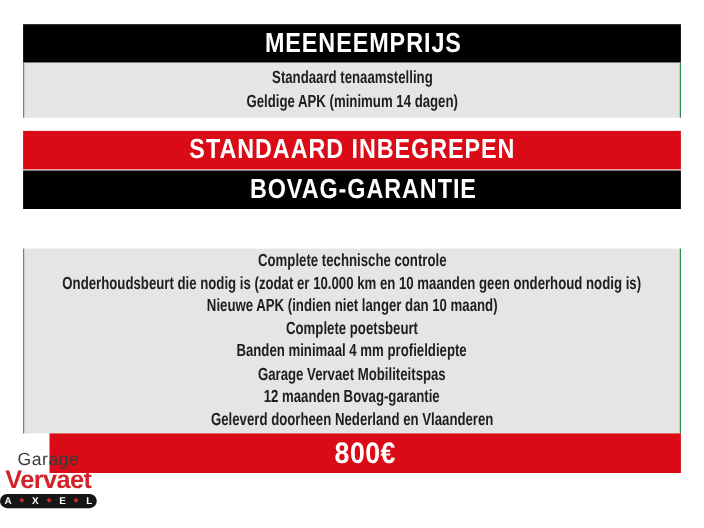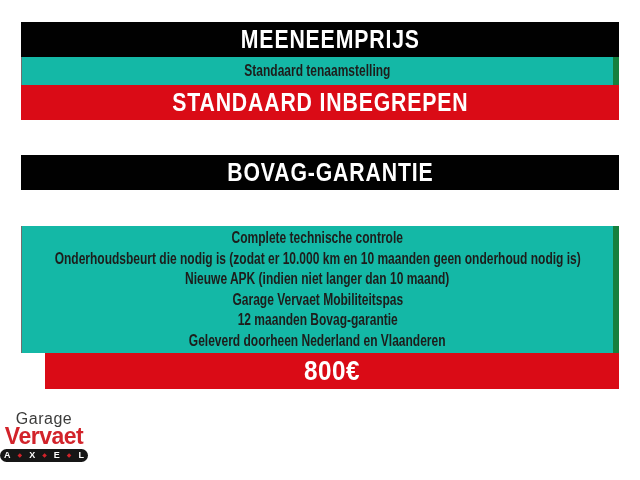--- a/index.html
+++ b/index.html
@@ -7,31 +7,31 @@
     position:relative; width:640px; height:480px; background:#ffffff;
     overflow:hidden; font-family:"Liberation Sans", sans-serif;
   }
   .card { position:absolute; left:21px; width:598px; }
   .card1 { top:22px; }
   .card2 { top:155px;text-align:right; }
 
   .bar { display:flex; align-items:center; justify-content:center; }
   .bar.black { background:#010101; height:35px;padding-left:20px; }
   .bar.red   { background:#da0b16; }
-  .card1 .bar.red { height:35px; }
+  .card1 .bar.red { height:35px;margin-top:12px; }
   .card2 .bar.red { height:36px;margin-left:24px; }
 
   .bar-text {
     color:#ffffff; font-weight:bold; font-size:25px; letter-spacing:1px;
     white-space:nowrap; transform:scaleX(0.85); transform-origin:center;
   }
   .price-text { font-size:27px; letter-spacing:0.5px; transform:scaleX(0.9); }
 
   .card-body {
-    background:#14b8a6; border-left:1px solid #6f6f6f; border-right:6px solid #15803d;
+    background:#e5e5e5; border-left:1px solid #6f6f6f; border-right:1px solid #15803d;
   }
   .body1 { padding:3px 0; }
   .body2 { padding:2px 0;margin-top:36px; }
 
   .line-wrap { display:flex; justify-content:center; }
   .line {
     flex:0 0 auto; font-weight:bold; font-size:16px; color:#1d1d1b;
     white-space:nowrap; transform:scaleX(0.75); transform-origin:center;
   }
   .body1 .line { line-height:22px; }
@@ -80,39 +80,48 @@
 <div class="page">
 
   <section class="card card1">
     <div class="bar black">
       <span class="bar-text">MEENEEMPRIJS</span>
     </div>
     <div class="card-body body1">
       <div class="line-wrap">
         <div class="line">Standaard tenaamstelling</div>
       </div>
+      <div class="line-wrap">
+        <div class="line">Geldige APK (minimum 14 dagen)</div>
+      </div>
     </div>
     <div class="bar red">
       <span class="bar-text">STANDAARD INBEGREPEN</span>
     </div>
   </section>
 
   <section class="card card2">
     <div class="bar black">
       <span class="bar-text">BOVAG-GARANTIE</span>
     </div>
     <div class="card-body body2">
       <div class="line-wrap">
         <div class="line">Complete technische controle</div>
       </div>
       <div class="line-wrap">
         <div class="line">Onderhoudsbeurt die nodig is (zodat er 10.000 km en 10 maanden geen onderhoud nodig is)</div>
       </div>
       <div class="line-wrap">
         <div class="line">Nieuwe APK (indien niet langer dan 10 maand)</div>
+      </div>
+      <div class="line-wrap">
+        <div class="line">Complete poetsbeurt</div>
+      </div>
+      <div class="line-wrap">
+        <div class="line">Banden minimaal 4 mm profieldiepte</div>
       </div>
       <div class="line-wrap">
         <div class="line">Garage Vervaet Mobiliteitspas</div>
       </div>
       <div class="line-wrap">
         <div class="line">12 maanden Bovag-garantie</div>
       </div>
       <div class="line-wrap">
         <div class="line">Geleverd doorheen Nederland en Vlaanderen</div>
       </div>

